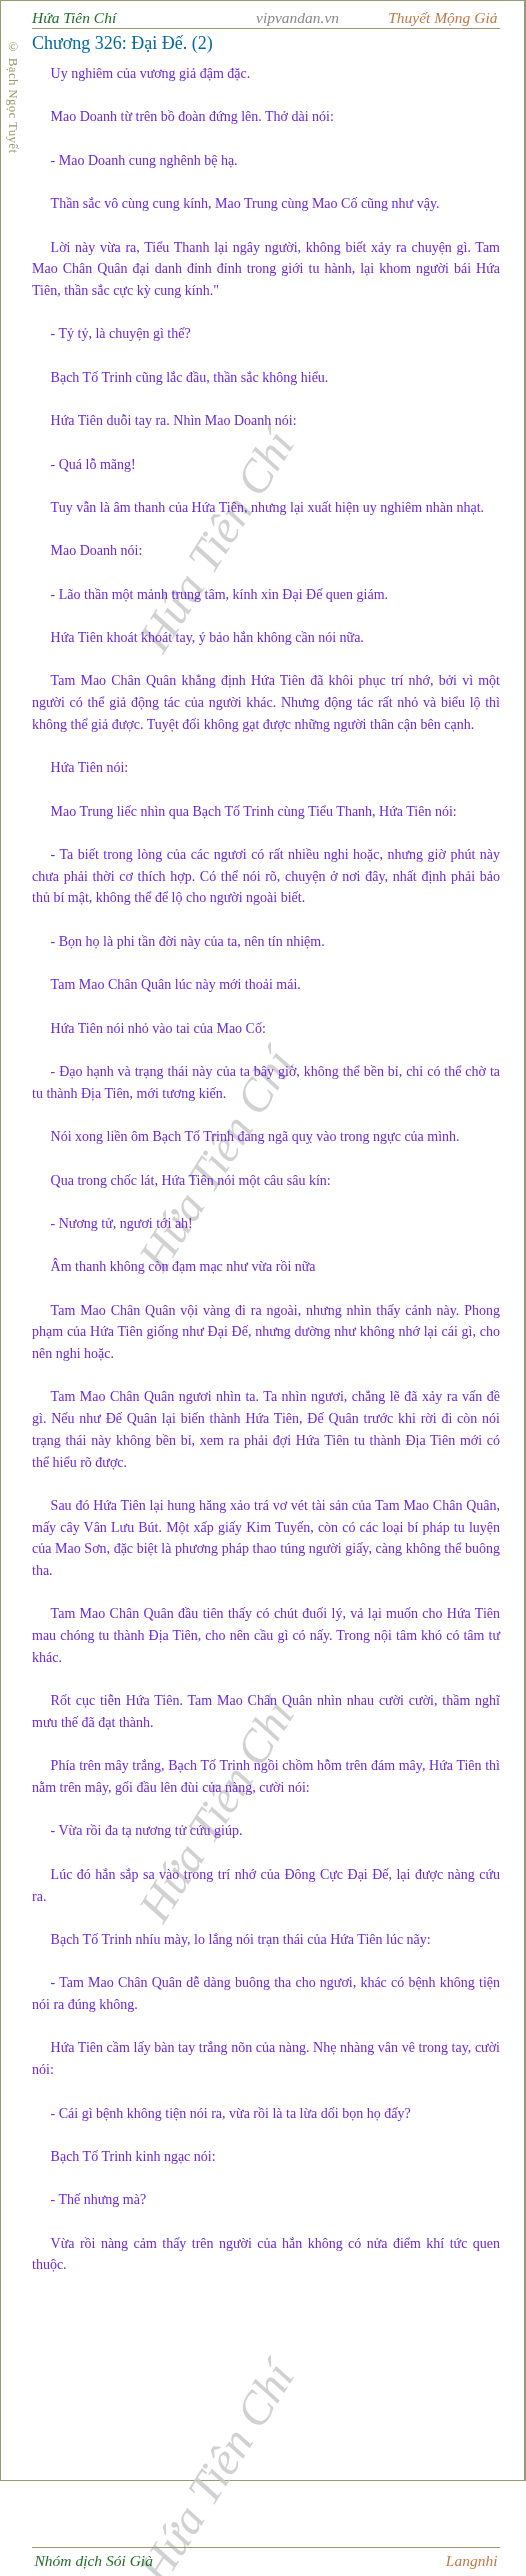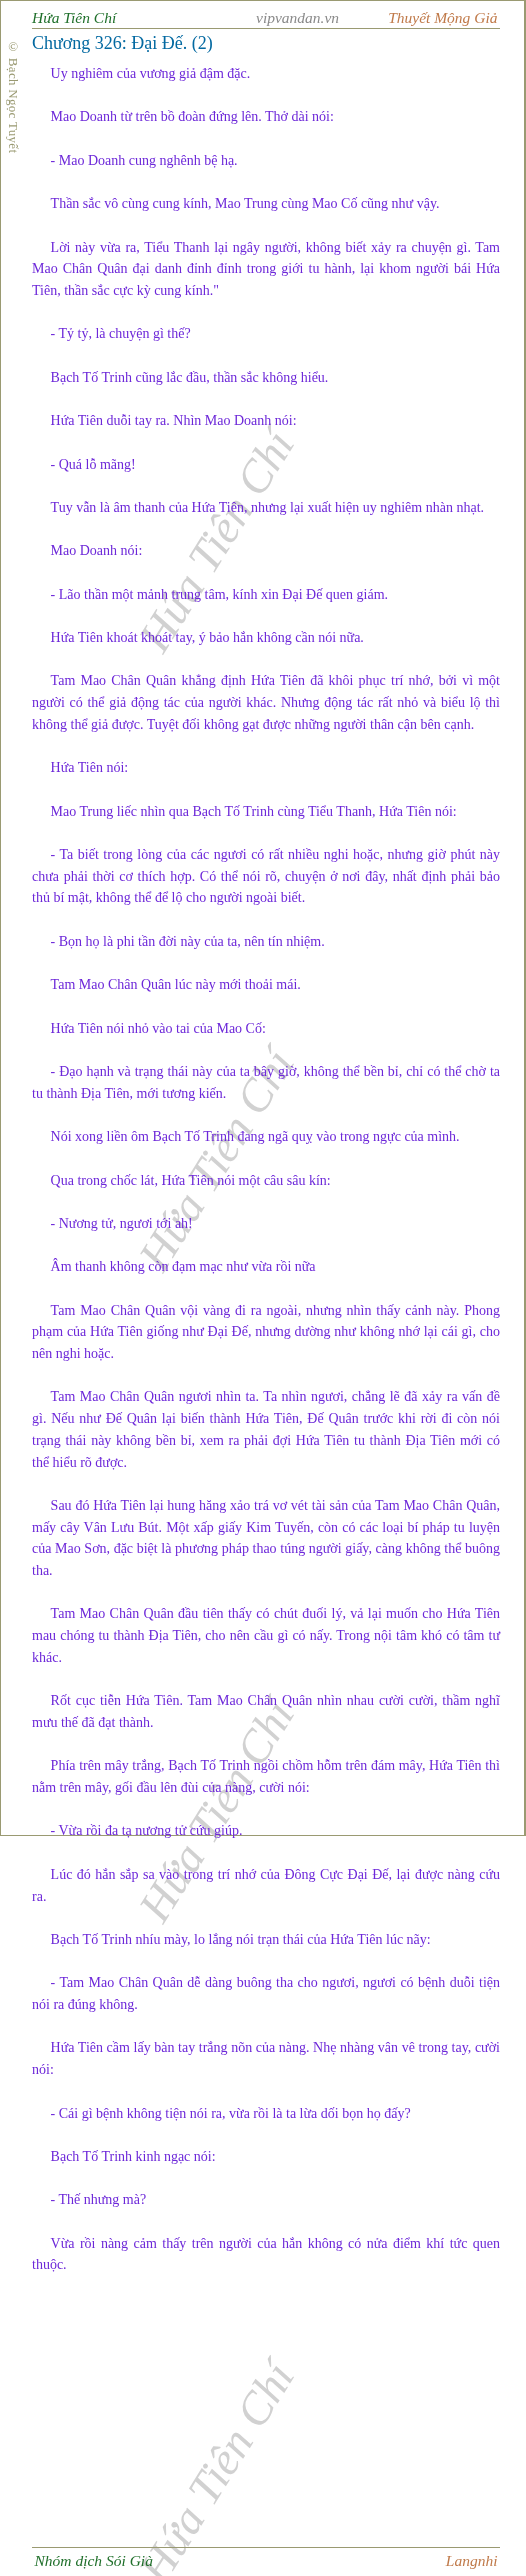--- a/index.html
+++ b/index.html
@@ -1,19 +1,19 @@
 <!DOCTYPE html>
 <html style="font-size:10px"><head>
 <meta charset="utf-8">
 <style>
   html, body { margin: 0; padding: 0; background: #ffffff; }
   body { width: 526px; height: 2576px; overflow: hidden; }
   .page {
     position: relative;
-    width: 526px; height: 1836px;
+    width: 526px; height: 2481px;
     box-sizing: border-box;
     border: 1.9px solid #9a9a72;
     border-right-width: 2.5px;
     background: #ffffff;
     font-family: "Liberation Serif", "DejaVu Serif", serif;
   }
   .header {
     position: absolute; left: 31px; top: 3.7px; width: 468px; height: 23.5px;
     border-bottom: 1.9px solid #9a9a72;
     font-style: italic; font-size: 15.5px;
@@ -97,21 +97,21 @@
       <p>Âm thanh không còn đạm mạc như vừa rồi nữa</p>
       <p>Tam Mao Chân Quân vội vàng đi ra ngoài, nhưng nhìn thấy cảnh này. Phong phạm của Hứa Tiên giống như Đại Đế, nhưng dường như không nhớ lại cái gì, cho nên nghi hoặc.</p>
       <p>Tam Mao Chân Quân ngươi nhìn ta. Ta nhìn ngươi, chẳng lẽ đã xảy ra vấn đề gì. Nếu như Đế Quân lại biến thành Hứa Tiên, Đế Quân trước khi rời đi còn nói trạng thái này không bền bỉ, xem ra phải đợi Hứa Tiên tu thành Địa Tiên mới có thể hiểu rõ được.</p>
       <p>Sau đó Hứa Tiên lại hung hăng xảo trá vơ vét tài sản của Tam Mao Chân Quân, mấy cây Vân Lưu Bút. Một xấp giấy Kim Tuyến, còn có các loại bí pháp tu luyện của Mao Sơn, đặc biệt là phương pháp thao túng người giấy, càng không thể buông tha.</p>
       <p>Tam Mao Chân Quân đầu tiên thấy có chút đuối lý, vả lại muốn cho Hứa Tiên mau chóng tu thành Địa Tiên, cho nên cầu gì có nấy. Trong nội tâm khó có tâm tư khác.</p>
       <p>Rốt cục tiễn Hứa Tiên. Tam Mao Chân Quân nhìn nhau cười cười, thầm nghĩ mưu thế đã đạt thành.</p>
       <p>Phía trên mây trắng, Bạch Tố Trinh ngồi chồm hỗm trên đám mây, Hứa Tiên thì nằm trên mây, gối đầu lên đùi của nàng, cười nói:</p>
       <p>- Vừa rồi đa tạ nương tử cứu giúp.</p>
       <p>Lúc đó hắn sắp sa vào trong trí nhớ của Đông Cực Đại Đế, lại được nàng cứu ra.</p>
       <p>Bạch Tố Trinh nhíu mày, lo lắng nói trạn thái của Hứa Tiên lúc nãy:</p>
-      <p>- Tam Mao Chân Quân dễ dàng buông tha cho ngươi, ngươi có bệnh duỗi tiện nói ra đúng không.</p>
+      <p>- Tam Mao Chân Quân dễ dàng buông tha cho ngươi, khác có bệnh không tiện nói ra đúng không.</p>
       <p>Hứa Tiên cầm lấy bàn tay trắng nõn của nàng. Nhẹ nhàng vân vê trong tay, cười nói:</p>
       <p>- Cái gì bệnh không tiện nói ra, vừa rồi là ta lừa dối bọn họ đấy?</p>
       <p>Bạch Tố Trinh kinh ngạc nói:</p>
       <p>- Thế nhưng mà?</p>
       <p>Vừa rồi nàng cảm thấy trên người của hắn không có nửa điểm khí tức quen thuộc.</p>
     </div>
 
   <div class="footer">
     <span class="left">Nhóm dịch Sói Già</span>
     <span class="right">Langnhi</span>

